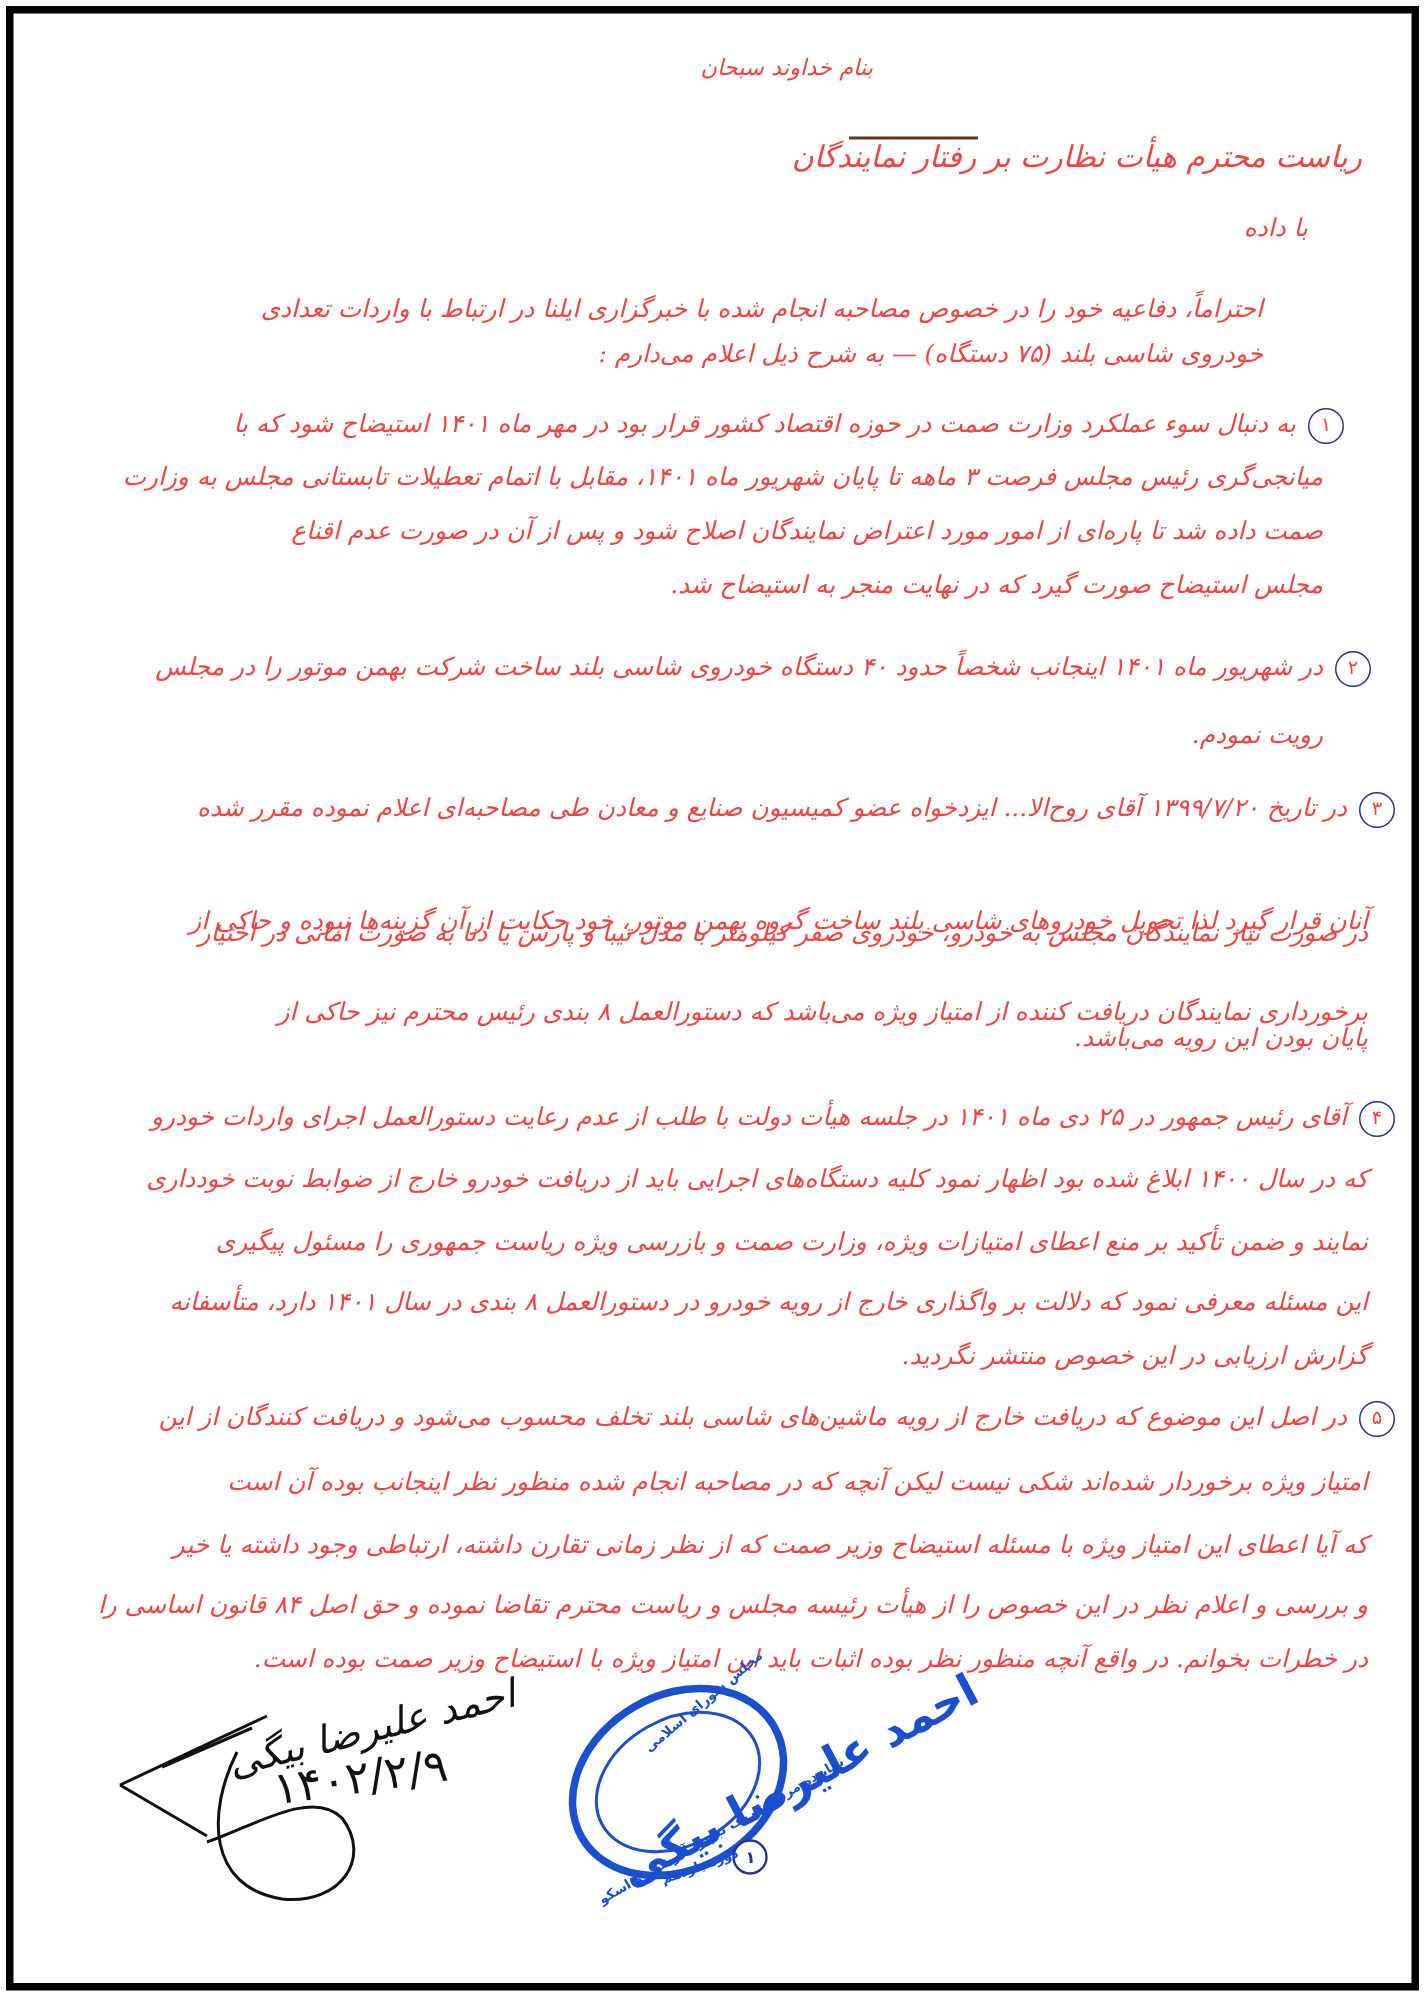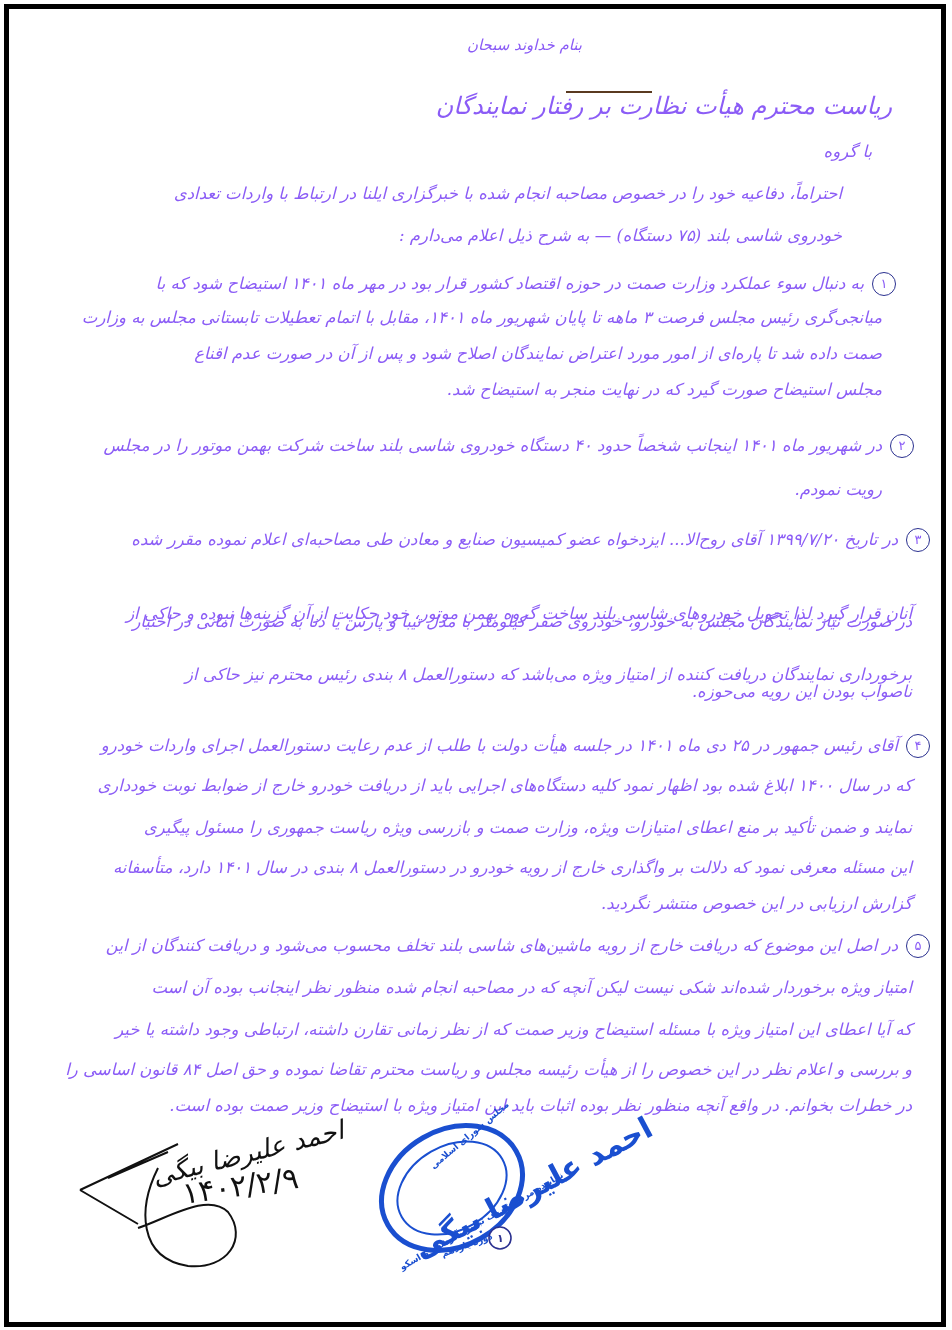--- a/index.html
+++ b/index.html
@@ -1,20 +1,20 @@
 <!DOCTYPE html>
 <html><head>
 <meta charset="utf-8">
 <style>
   html, body { margin:0; padding:0; background:#ffffff; }
   body { width:952px; height:1330px; position:relative; overflow:hidden;
          font-family:"DejaVu Sans", sans-serif; }
   .frame { position:absolute; left:4px; top:4px; width:932px; height:1313px;
            border:5px solid #000; background:#fff; }
-  .ink { color:#8b5cf6; font-family:"DejaVu Serif", serif; font-style:italic; }
+  .ink { color:#ef4444; font-family:"DejaVu Serif", serif; font-style:italic; }
   .line { position:absolute; direction:rtl; text-align:right; white-space:nowrap;
           font-size:16.5px; letter-spacing:0.2px; }
   .num { display:inline-block; width:22px; height:22px; border:1.6px solid #2b3190;
          border-radius:50%; text-align:center; line-height:22px; font-size:13px;
          font-style:normal; margin-left:8px; vertical-align:middle; }
   .overline { position:absolute; height:2px; background:#5a3a20; }
   
   .sig { position:absolute; left:78px; top:1128px; width:210px; height:150px; }
   .sig-text { position:absolute; left:150px; top:1138px; direction:rtl; color:#111;
               font-family:"DejaVu Sans", sans-serif; font-size:26px; transform:rotate(-14deg);
@@ -28,47 +28,47 @@
   .stamp-small { position:absolute; color:#1a4fd0; font-size:9px; font-weight:bold;
                  direction:rtl; white-space:nowrap; font-family:"DejaVu Sans", sans-serif; }
 </style>
 </head>
 <body>
 
 <div class="frame"></div>
 
 <div class="line ink" style="right:370px; top:36px; font-size:15px;">بنام خداوند سبحان</div>
 
-<div class="line ink" style="right:60px; top:92px; font-size:24px;margin-left:30px;">ریاست محترم هیأت نظارت بر رفتار نمایندگان</div>
+<div class="line ink" style="right:44px; top:92px; font-size:20px;margin-left:30px;">ریاست محترم هیأت نظارت بر رفتار نمایندگان</div>
 <div class="overline" style="left:566px; top:91px; width:86px;"></div>
 
-<div class="line ink" style="right:80px; top:142px;">با گروه</div>
+<div class="line ink" style="right:80px; top:142px;">با داده</div>
 
-<div class="line ink" style="right:110px; top:184px;">احتراماً، دفاعیه خود را در خصوص مصاحبه انجام شده با خبرگزاری ایلنا در ارتباط با واردات تعدادی</div>
+<div class="line ink" style="right:110px; top:196px;">احتراماً، دفاعیه خود را در خصوص مصاحبه انجام شده با خبرگزاری ایلنا در ارتباط با واردات تعدادی</div>
 <div class="line ink" style="right:110px; top:226px;">خودروی شاسی بلند (۷۵ دستگاه) — به شرح ذیل اعلام می‌دارم :</div>
 
 <div class="line ink" style="right:56px; top:272px;">
   <span class="num">۱</span><span>به دنبال سوء عملکرد وزارت صمت در حوزه اقتصاد کشور قرار بود در مهر ماه ۱۴۰۱ استیضاح شود که با</span>
 </div>
 <div class="line ink" style="right:70px; top:308px;text-align:center;">میانجی‌گری رئیس مجلس فرصت ۳ ماهه تا پایان شهریور ماه ۱۴۰۱، مقابل با اتمام تعطیلات تابستانی مجلس به وزارت</div>
 <div class="line ink" style="right:70px; top:344px;">صمت داده شد تا پاره‌ای از امور مورد اعتراض نمایندگان اصلاح شود و پس از آن در صورت عدم اقناع</div>
 <div class="line ink" style="right:70px; top:380px;">مجلس استیضاح صورت گیرد که در نهایت منجر به استیضاح شد.</div>
 
 <div class="line ink" style="right:38px; top:434px;">
   <span class="num">۲</span><span>در شهریور ماه ۱۴۰۱ اینجانب شخصاً حدود ۴۰ دستگاه خودروی شاسی بلند ساخت شرکت بهمن موتور را در مجلس</span>
 </div>
 <div class="line ink" style="right:70px; top:480px;">رویت نمودم.</div>
 
 <div class="line ink" style="right:22px; top:528px;">
   <span class="num">۳</span><span>در تاریخ ۱۳۹۹/۷/۲۰ آقای روح‌الا... ایزدخواه عضو کمیسیون صنایع و معادن طی مصاحبه‌ای اعلام نموده مقرر شده</span>
 </div>
 <div class="line ink" style="right:40px; top:566px;margin-top:46px;">در صورت نیاز نمایندگان مجلس به خودرو، خودروی صفر کیلومتر با مدل تیبا و پارس یا دنا به صورت امانی در اختیار</div>
 <div class="line ink" style="right:40px; top:604px;">آنان قرار گیرد لذا تحویل خودروهای شاسی بلند ساخت گروه بهمن موتور، خود حکایت از آن گزینه‌ها نبوده و حاکی از</div>
 <div class="line ink" style="right:40px; top:642px;margin-top:23px;">برخورداری نمایندگان دریافت کننده از امتیاز ویژه می‌باشد که دستورالعمل ۸ بندی رئیس محترم نیز حاکی از</div>
-<div class="line ink" style="right:40px; top:682px;">ناصواب بودن این رویه می‌حوزه.</div>
+<div class="line ink" style="right:40px; top:682px;">پایان بودن این رویه می‌باشد.</div>
 
 <div class="line ink" style="right:22px; top:734px;">
   <span class="num">۴</span><span>آقای رئیس جمهور در ۲۵ دی ماه ۱۴۰۱ در جلسه هیأت دولت با طلب از عدم رعایت دستورالعمل اجرای واردات خودرو</span>
 </div>
 <div class="line ink" style="right:40px; top:776px;">که در سال ۱۴۰۰ ابلاغ شده بود اظهار نمود کلیه دستگاه‌های اجرایی باید از دریافت خودرو خارج از ضوابط نوبت خودداری</div>
 <div class="line ink" style="right:40px; top:818px;margin-left:27px;">نمایند و ضمن تأکید بر منع اعطای امتیازات ویژه، وزارت صمت و بازرسی ویژه ریاست جمهوری را مسئول پیگیری</div>
 <div class="line ink" style="right:40px; top:858px;">این مسئله معرفی نمود که دلالت بر واگذاری خارج از رویه خودرو در دستورالعمل ۸ بندی در سال ۱۴۰۱ دارد، متأسفانه</div>
 <div class="line ink" style="right:40px; top:894px;margin-left:23px;">گزارش ارزیابی در این خصوص منتشر نگردید.</div>
 
 <div class="line ink" style="right:22px; top:934px;">

